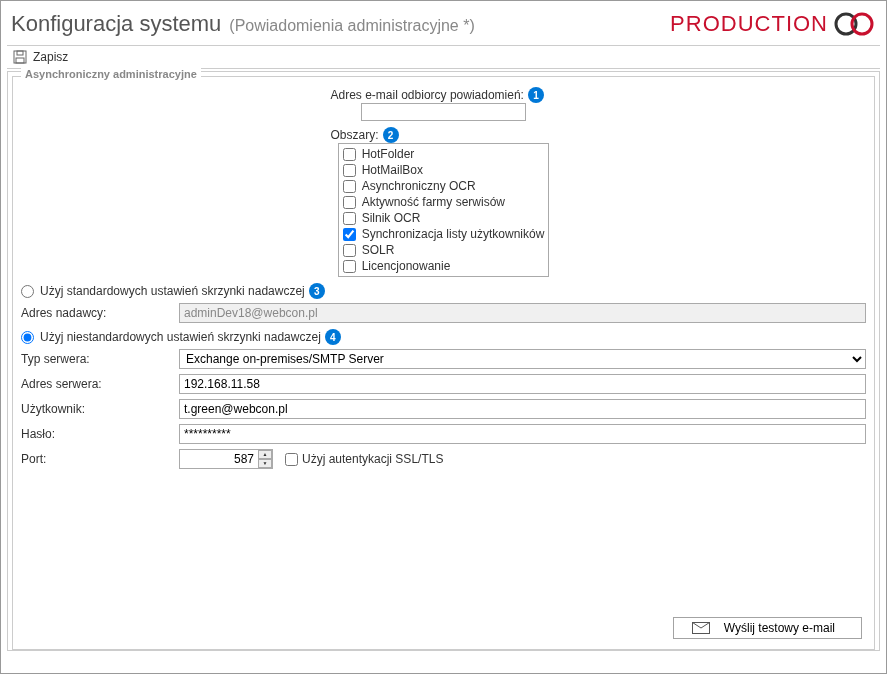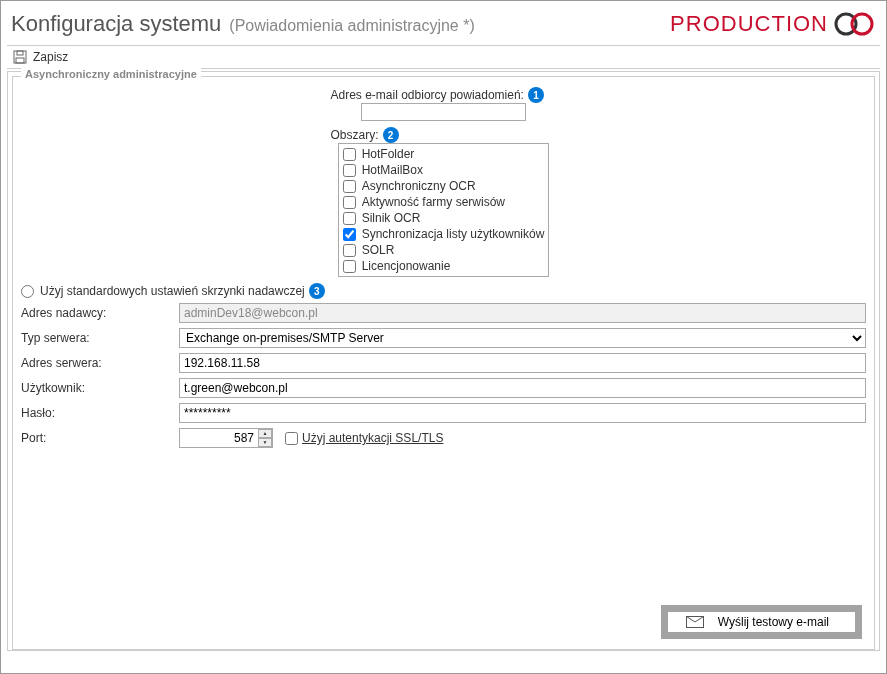--- a/index.html
+++ b/index.html
@@ -28,22 +28,22 @@
 .radio-row { display: flex; align-items: center; gap: 4px; margin: 6px 0 4px 0; }
 .radio-row input[type=radio] { margin: 0 2px 0 0; }
 .frow { display: flex; align-items: center; margin-bottom: 5px; }
 .flbl { width: 158px; }
 .select-wrap { flex: 1; position: relative; }
 .select-wrap select { width: 100%; border: 1px solid #aaa; height: 20px; font-size: 12px; font-family: inherit; background: #fff; padding: 0 2px; }
 .port-input { width: 94px; border: 1px solid #aaa; height: 20px; text-align: right; padding: 1px 18px 1px 20px; font-size: 12px; font-family: inherit; }
 .spinner-wrap { position: relative; display: inline-block; }
 .spinner-btns { position: absolute; right: 1px; top: 1px; width: 14px; height: 18px; display: flex; flex-direction: column; }
 .spin { flex: 1; border: 1px solid #aaa; background: #eee; font-size: 5px; line-height: 5px; display: flex; align-items: center; justify-content: center; cursor: pointer; }
-.ssl-chk { display: inline-flex; align-items: center; gap: 4px; margin-left: 12px; text-decoration: underline; }
-.send-btn { position: absolute; right: 12px; bottom: 10px; border: 7px solid #a3a3a3; background: #fff; padding: 3px 26px 3px 18px; display: inline-flex; align-items: center; gap: 14px; font-size: 12px; font-family: inherit; cursor: pointer; }
+.ssl-chk { display: inline-flex; align-items: center; gap: 4px; margin-left: 12px; }
+.send-btn { position: absolute; right: 12px; bottom: 10px; border: 1px solid #a3a3a3; background: #fff; padding: 3px 26px 3px 18px; display: inline-flex; align-items: center; gap: 14px; font-size: 12px; font-family: inherit; cursor: pointer; }
 .mail-icon { width: 18px; height: 12px; display: inline-block; }
 </style>
 </head>
 <body>
 
 <div class="win">
 
   <div class="header">
     <div class="header-left">
       <span class="title">Konfiguracja systemu</span>
@@ -128,20 +128,25 @@
         <input type="radio" name="sendbox" style="">
         <span>Użyj standardowych ustawień skrzynki nadawczej</span>
         <span class="num-badge">3</span>
       </div>
 
       <div class="frow">
         <div class="flbl">Adres nadawcy:</div>
         <input class="txt-input" type="text" readonly="" value="adminDev18@webcon.pl" style="">
       </div>
 
+      <div class="radio-row">
+        <input type="radio" name="sendbox" checked="" style="">
+        <span>Użyj niestandardowych ustawień skrzynki nadawczej</span>
+        <span class="num-badge">4</span>
+      </div>
 
       <div class="frow">
         <div class="flbl">Typ serwera:</div>
         <div class="select-wrap">
           <select>
             <option>Exchange on-premises/SMTP Server</option>
           </select>
         </div>
       </div>
 

